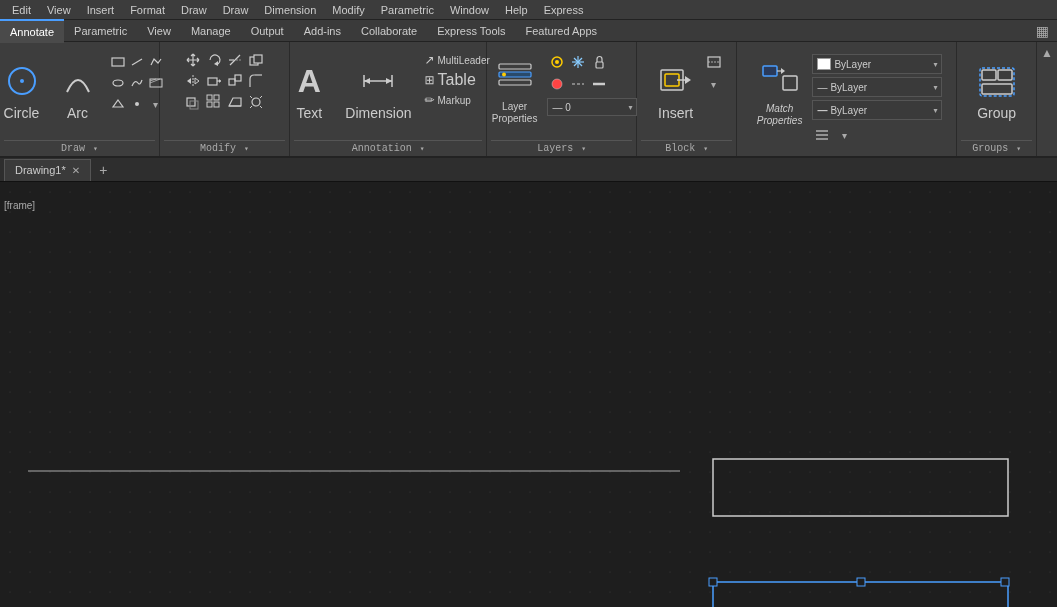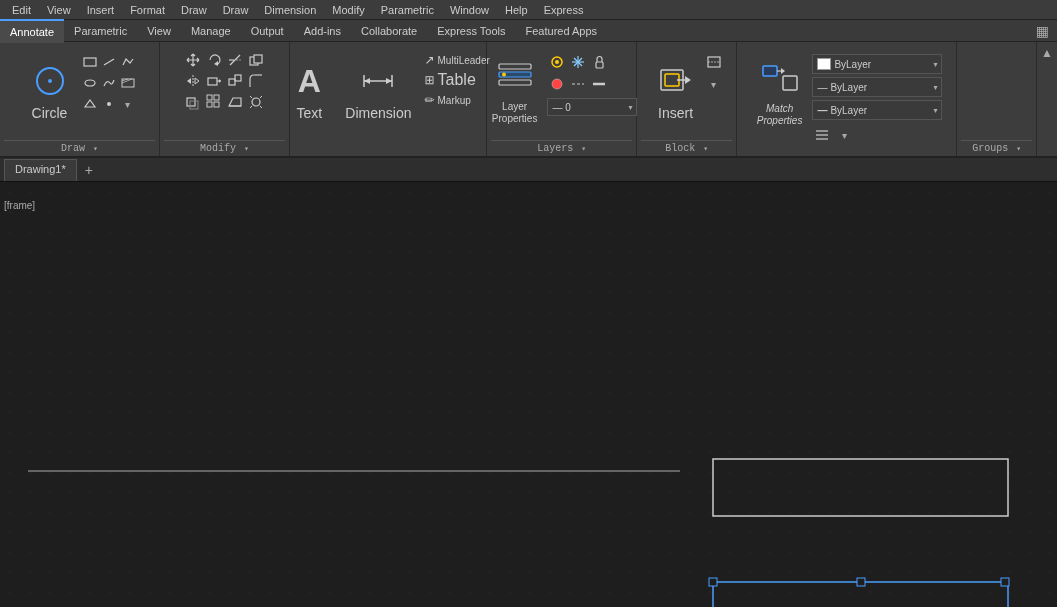--- a/index.html
+++ b/index.html
@@ -138,21 +138,20 @@
       align-items: center;
       padding: 3px 10px;
       background: #3a3a3a;
       border: 1px solid #555;
       border-bottom: none;
       color: #ccc;
       font-size: 11px;
       cursor: pointer;
       gap: 6px;
       height: 22px;
-      flex-direction: column;
     }
 
     .doc-tab .close { font-size: 10px; color: #aaa; cursor: pointer; }
     .doc-tab-add { padding: 3px 8px; color: #aaa; cursor: pointer; font-size: 14px; }
 
     .frame-label {
       position: absolute;
       top: 18px;
       left: 4px;
       color: #aaa;
@@ -214,20 +213,28 @@
       <div class="ribbon-btn-large" style="min-width:40px;">
         <div class="icon">
           <svg width="34" height="34" viewBox="0 0 34 34">
             <circle cx="17" cy="17" r="13" stroke="#4a9eff" stroke-width="2" fill="none"></circle>
             <circle cx="17" cy="17" r="2" fill="#4a9eff"></circle>
           </svg>
         </div>
         <div class="label">Circle</div>
       </div>
 
+      <div class="ribbon-btn-large" style="min-width:40px;">
+        <div class="icon">
+          <svg width="34" height="34" viewBox="0 0 34 34">
+            <path d="M6 28 Q17 4 28 28" stroke="#ccc" stroke-width="2" fill="none"></path>
+          </svg>
+        </div>
+        <div class="label">Arc</div>
+      </div>
 
       <div style="display:flex; flex-direction:column; gap:1px; padding-top:4px;">
         <div style="display:grid; grid-template-columns: repeat(3,18px); gap:1px;">
           <div class="grid-icon" title="Rectangle">
             <svg width="14" height="10">
                 <rect x="1" y="1" width="12" height="8" stroke="#ccc" stroke-width="1.2" fill="none"></rect>
               </svg>
           </div>
           <div class="grid-icon" title="Line">
             <svg width="14" height="10">
@@ -400,20 +407,24 @@
         </div>
         <div class="ribbon-btn-small">
           <span style="font-size:12px;">⊞</span>
           <span style="font-size:16px; color:#ccc;">Table</span>
         </div>
         <div class="ribbon-btn-small">
           <span style="font-size:12px;">✏</span>
           <span style="font-size:10px; color:#ccc;">Markup</span>
         </div>
       </div>
+    </div>
+    <div class="ribbon-group-label">
+      <span>Annotation</span>
+      <span class="dropdown-arrow">▾</span>
     </div>
   </div>
 
   <div class="ribbon-group" style="min-width:150px;">
     <div class="ribbon-group-content" style="padding-top:2px; gap:4px;">
 
       <div class="ribbon-btn-large" style="min-width:44px;">
         <div class="icon">
           <svg width="38" height="38" viewBox="0 0 38 38">
             <rect x="3" y="6" width="32" height="5" rx="1" stroke="#ccc" stroke-width="1.2" fill="none"></rect>
@@ -555,20 +566,33 @@
           </div>
           <div class="grid-icon">
             <span style="font-size:10px; color:#aaa;">▾</span>
           </div>
         </div>
       </div>
     </div>
   </div>
 
   <div class="ribbon-group" style="min-width:80px;">
+    <div class="ribbon-group-content" style="padding-top:2px;">
+      <div class="ribbon-btn-large">
+        <div class="icon">
+          <svg width="38" height="38" viewBox="0 0 38 38">
+            <rect x="4" y="8" width="14" height="10" rx="1" stroke="#ccc" stroke-width="1.5" fill="none"></rect>
+            <rect x="20" y="8" width="14" height="10" rx="1" stroke="#ccc" stroke-width="1.5" fill="none"></rect>
+            <rect x="4" y="22" width="30" height="10" rx="1" stroke="#ccc" stroke-width="1.5" fill="none"></rect>
+            <rect x="2" y="6" width="34" height="28" rx="2" stroke="#4a9eff" stroke-width="1.5" fill="none" stroke-dasharray="3,2"></rect>
+          </svg>
+        </div>
+        <div class="label">Group</div>
+      </div>
+    </div>
     <div class="ribbon-group-label">
       <span>Groups</span>
       <span class="dropdown-arrow">▾</span>
     </div>
   </div>
 
   <div style="display:flex; align-items:flex-start; padding:4px 4px; margin-left:auto;">
     <span style="font-size:12px; color:#aaa; cursor:pointer;">▲</span>
   </div>
 </div>

